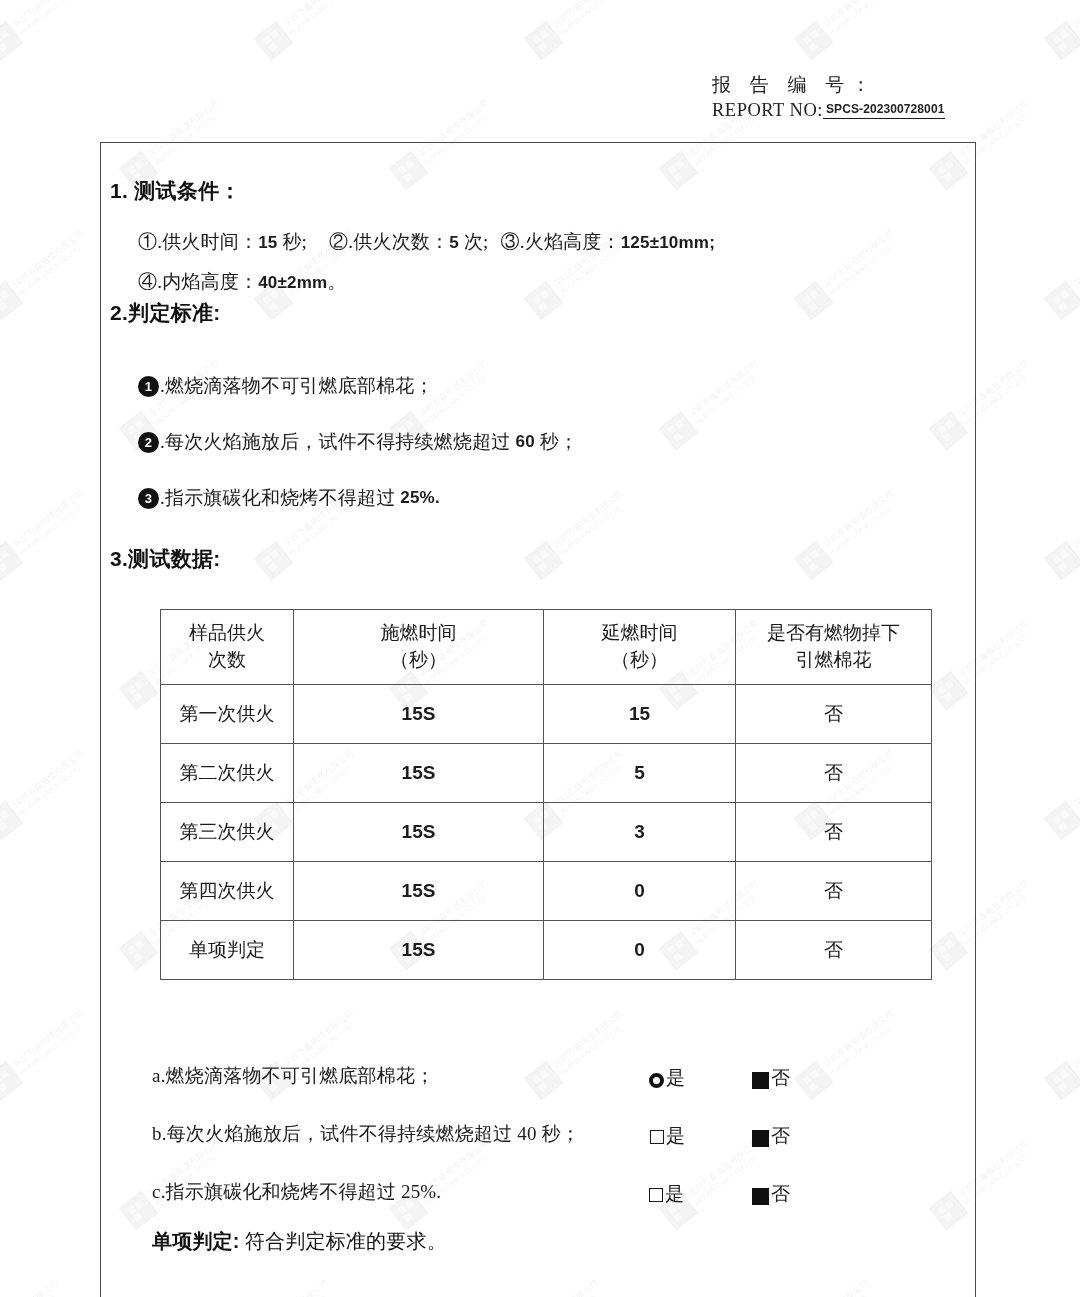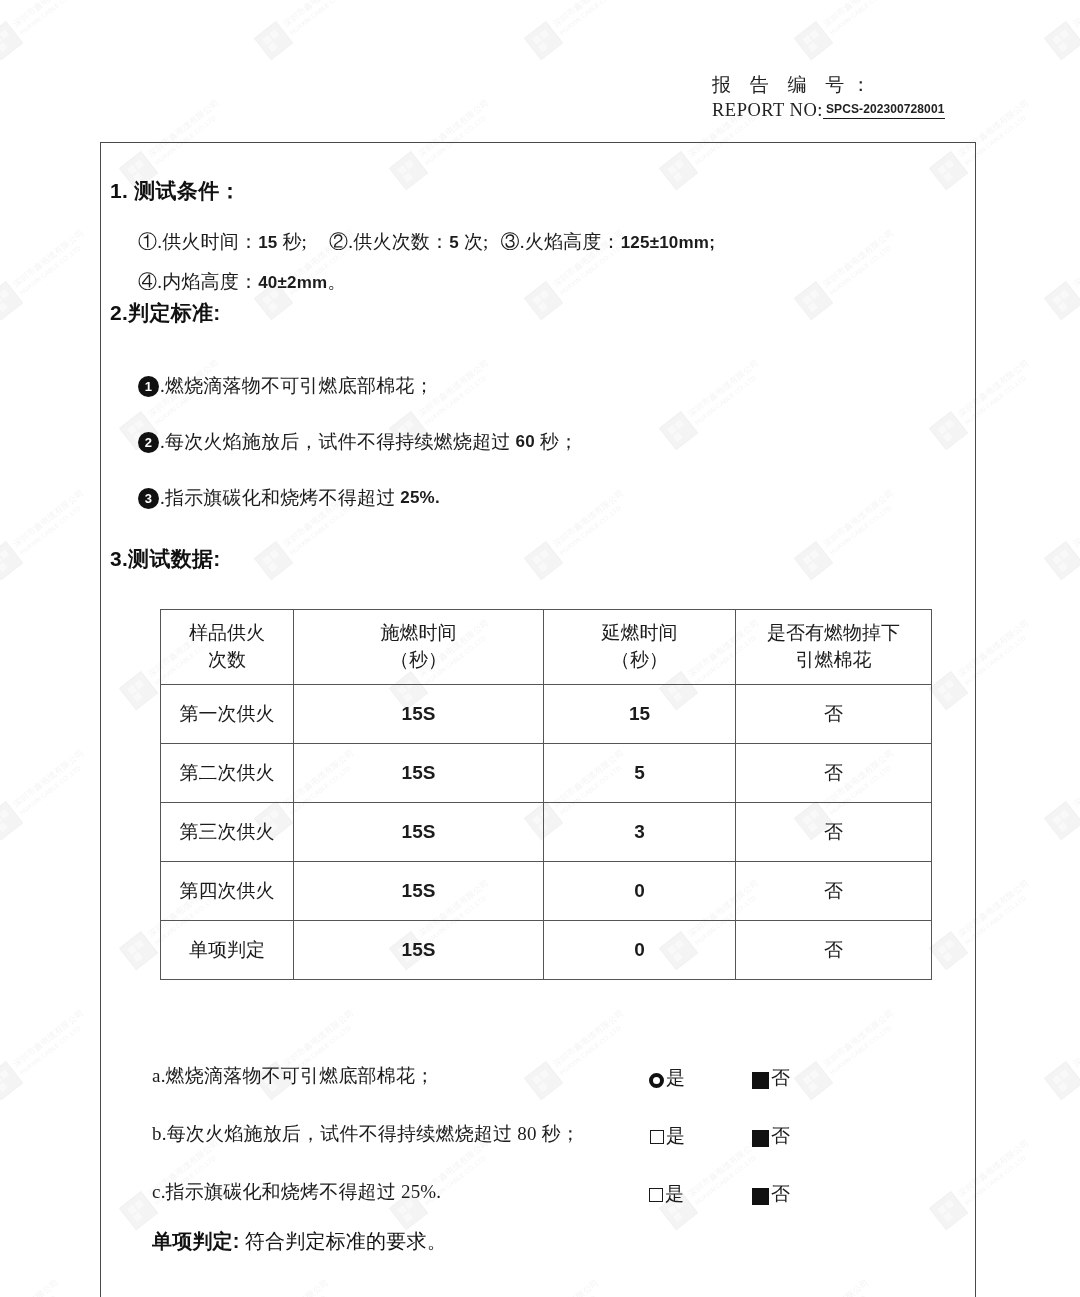--- a/index.html
+++ b/index.html
@@ -587,21 +587,21 @@
         <span class="ring"></span>
         <span>是</span>
       </span>
       <span class="opt abs-no" style="left:600px; top:2px;">
         <span class="box-filled"></span>
         <span>否</span>
       </span>
     </div>
 
     <div class="concl-row" id="concl-b">
-      <span class="concl-text">b.每次火焰施放后，试件不得持续燃烧超过 80 秒；</span>
+      <span class="concl-text">b.每次火焰施放后，试件不得持续燃烧超过 40 秒；</span>
       <span class="opt abs-yes" style="left:498px; top:2px;">
         <span class="box-empty"></span>
         <span>是</span>
       </span>
       <span class="opt abs-no" style="left:600px; top:2px;">
         <span class="box-filled"></span>
         <span>否</span>
       </span>
     </div>
 

